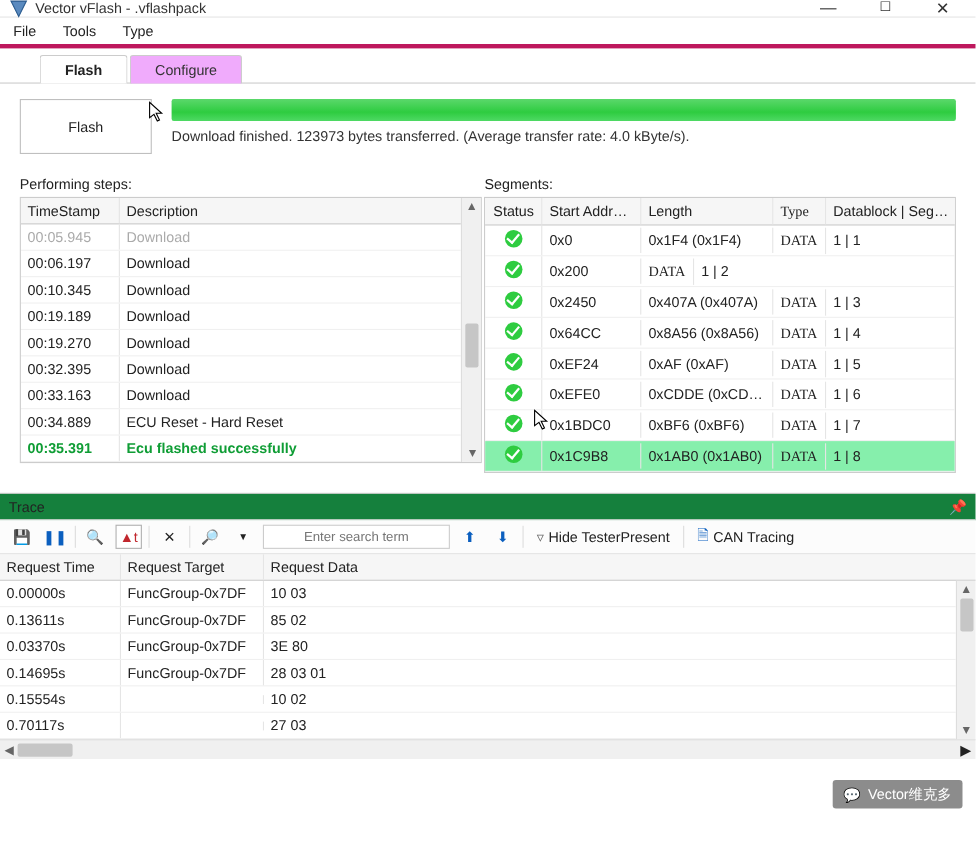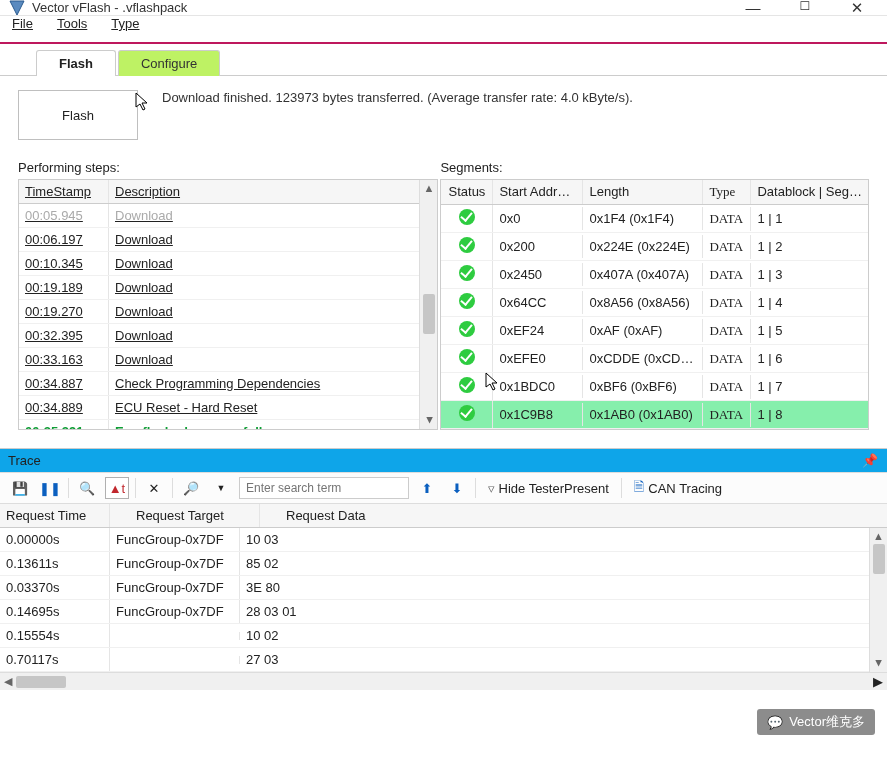--- a/index.html
+++ b/index.html
@@ -6,36 +6,36 @@
   body { background: #fff; width: 887px; height: 769px; overflow: hidden; color: #222; }
 
   
   .titlebar { height: 16px; display: flex; align-items: center; padding: 0 8px; border-bottom: 1px solid #e5e5e5; }
   .titlebar .app-icon { width: 18px; height: 18px; margin-right: 6px; }
   .titlebar .title { color: #333; }
   .titlebar .winbtns { margin-left: auto; display: flex; gap: 24px; padding-right: 8px; color:#333; }
   .titlebar .winbtns span { width:28px; text-align:center; font-size:15px; }
 
   
-  .menubar { height: 28px; display: flex; align-items: flex-start; padding: 0 12px; gap: 24px; border-bottom: 2px solid #be185d; text-decoration: underline; }
+  .menubar { height: 28px; display: flex; align-items: center; padding: 0 12px; gap: 24px; border-bottom: 4px solid #be185d; }
   .menubar span { color: #222; }
 
   
   .tabs-row { display: flex; align-items: flex-end; padding-left: 36px; margin-top: 2px; height: 30px; border-bottom: 1px solid #ccc; }
-  .tab { padding: 5px 22px; border: 1px solid #ccc; border-bottom: none; background: #bef264; border-top-left-radius: 3px; border-top-right-radius: 3px; margin-right: 2px; position:relative; top:1px; }
+  .tab { padding: 5px 22px; border: 1px solid #ccc; border-bottom: none; background: #f0abfc; border-top-left-radius: 3px; border-top-right-radius: 3px; margin-right: 2px; position:relative; top:1px; }
   .tab.active { font-weight: bold; background: #fff; }
   .tab.inactive { color: #333; }
   .cursor { position:absolute; pointer-events:none; }
   .cursor svg { stroke:#000; fill:#fff; }
 
   
   .content { padding: 14px 18px 8px 18px; }
   .flash-row { display: flex; align-items: stretch; gap: 18px; }
   .flash-btn { width: 120px; height: 50px; border: 1px solid #bfbfbf; background: #fff; display:flex; align-items:center; justify-content:center; }
-  .progress-wrap { flex: 1; display:flex; flex-direction:row; gap:6px; }
+  .progress-wrap { flex: 1; display:flex; flex-direction:column; gap:6px; }
   .progress-bar { height: 20px; background: linear-gradient(to bottom,#5bd86b,#2ecc40 60%,#4ed964); border-radius:2px; }
   .status-msg { color:#333; }
 
   .panes { display:flex; gap:2px; margin-top:20px; }
   .steps-pane { width: 430px; }
   .seg-pane { flex:1; }
   .pane > .pane-label { margin-bottom:4px; }
   .grid { border:1px solid #ccc; background:#fff; }
   .grid-header { display:flex; background:#f6f6f6; border-bottom:1px solid #ccc; }
   .grid-header div, .grid-row div { padding: 4px 6px; border-right:1px solid #e5e5e5; overflow:hidden; white-space:nowrap; text-overflow:ellipsis; }
@@ -55,30 +55,30 @@
   .seg-pane .c-db { flex:1; }
   .check-icon { display:inline-block; width:16px; height:16px; background:#2ecc40; border-radius:50%; position:relative; }
   .check-icon::after { content:''; position:absolute; left:4px; top:1px; width:5px; height:9px; border:solid #fff; border-width:0 2px 2px 0; transform:rotate(40deg); }
 
   .scroll-triangle-up, .scroll-triangle-left { font-size:11px; color:#666;}
   .vscroll { width:18px; background:#f0f0f0; border-left:1px solid #ddd; display:flex; flex-direction:column; align-items:center; padding:2px 0;}
   .vscroll .thumb { background:#c6c6c6; width:12px; border-radius:2px;}
 
   
   .trace-panel { border-top:1px solid #ccc; margin-top:10px; }
-  .trace-title { display:flex; align-items:center; padding:4px 8px; background:#0ea5e9; border-bottom:1px solid #ddd; }
+  .trace-title { display:flex; align-items:center; padding:4px 8px; background:#15803d; border-bottom:1px solid #ddd; }
   .trace-title .pin { margin-left:auto; }
   .toolbar { display:flex; align-items:center; gap:6px; padding:4px 8px; border-bottom:1px solid #ddd; background:#fcfcfc; }
   .tbtn { width:24px; height:22px; display:flex; align-items:center; justify-content:center; border:1px solid transparent; }
   .tbtn.active { border:1px solid #b0b0b0; background:#fff;}
   .tsep { width:1px; height:20px; background:#ddd; }
-  .search-in { flex:0 0 170px; height:22px; border:1px solid #ccc; padding:2px 6px; color:#888; font-size:12px; background:#fff; }
+  .search-in { flex:0 0 170px; height:22px; border:1px solid #ccc; padding:2px 6px; color:#888; font-size:12px; background:#fff;text-align:center; }
   .tool-text { display:flex; align-items:center; gap:4px; padding:0 6px; }
 
-  .trace-grid .grid-header { background:#f6f6f6;gap:20px;}
+  .trace-grid .grid-header { background:#f6f6f6;}
   .trace-grid .c-rt { width:110px; }
   .trace-grid .c-tg { width:130px; }
   .trace-grid .c-rd { flex:1; }
   .trace-body-wrap { display:flex; }
   .trace-grid .grid-body { flex:1; max-height: none; }
 
   .hscroll { height:18px; background:#f0f0f0; border-top:1px solid #ddd; display:flex; align-items:center; padding:0 4px; }
   .hscroll .thumb-h { height:12px; width:50px; background:#c6c6c6; border-radius:2px; margin-left:4px;}
   .hscroll .right-arrow{ margin-left:auto;}
   .watermark { position:absolute; right:12px; bottom:34px; display:flex; align-items:center; gap:6px; color:#fff; background:rgba(0,0,0,0.45); padding:4px 10px; border-radius:3px; font-size:14px; }
@@ -124,21 +124,21 @@
       <div class="progress-bar"></div>
       <div class="status-msg">Download finished. 123973 bytes transferred. (Average transfer rate: 4.0 kByte/s).</div>
     </div>
   </div>
 
   <div class="panes">
 
     <div class="steps-pane pane">
       <div class="pane-label">Performing steps:</div>
       <div class="grid" style="display:flex;">
-        <div style="flex:1;text-decoration:underline;">
+        <div style="flex:1;">
           <div class="grid-header">
             <div class="c-ts">TimeStamp</div>
             <div class="c-desc">Description</div>
           </div>
           <div class="grid-body" id="steps-body">
               <div class="grid-row muted">
                 <div class="c-ts">00:05.945</div>
                    <div class="c-desc">Download</div>
               </div>
               <div class="grid-row">
@@ -157,24 +157,20 @@
                 <div class="c-ts">00:19.270</div>
                    <div class="c-desc">Download</div>
               </div>
               <div class="grid-row">
                 <div class="c-ts">00:32.395</div>
                    <div class="c-desc">Download</div>
               </div>
               <div class="grid-row">
                 <div class="c-ts">00:33.163</div>
                    <div class="c-desc">Download</div>
-              </div>
-              <div class="grid-row">
-                <div class="c-ts">00:34.887</div>
-                   <div class="c-desc">Check Programming Dependencies</div>
               </div>
               <div class="grid-row">
                 <div class="c-ts">00:34.889</div>
                    <div class="c-desc">ECU Reset - Hard Reset</div>
               </div>
               <div class="grid-row success">
                 <div class="c-ts">00:35.391</div>
                    <div class="c-desc">Ecu flashed successfully</div>
               </div>
             </div>
@@ -201,21 +197,20 @@
             <div class="grid-row">
               <div class="c-st"><span class="check-icon"></span></div>
                    <div class="c-sa">0x0</div>
                    <div class="c-len">0x1F4 (0x1F4)</div>
                    <div class="c-ty">DATA</div>
                    <div class="c-db">1 | 1</div>
             </div>
             <div class="grid-row">
               <div class="c-st"><span class="check-icon"></span></div>
                    <div class="c-sa">0x200</div>
-                   <div class="c-len">0x224E (0x224E)</div>
                    <div class="c-ty">DATA</div>
                    <div class="c-db">1 | 2</div>
             </div>
             <div class="grid-row">
               <div class="c-st"><span class="check-icon"></span></div>
                    <div class="c-sa">0x2450</div>
                    <div class="c-len">0x407A (0x407A)</div>
                    <div class="c-ty">DATA</div>
                    <div class="c-db">1 | 3</div>
             </div>

